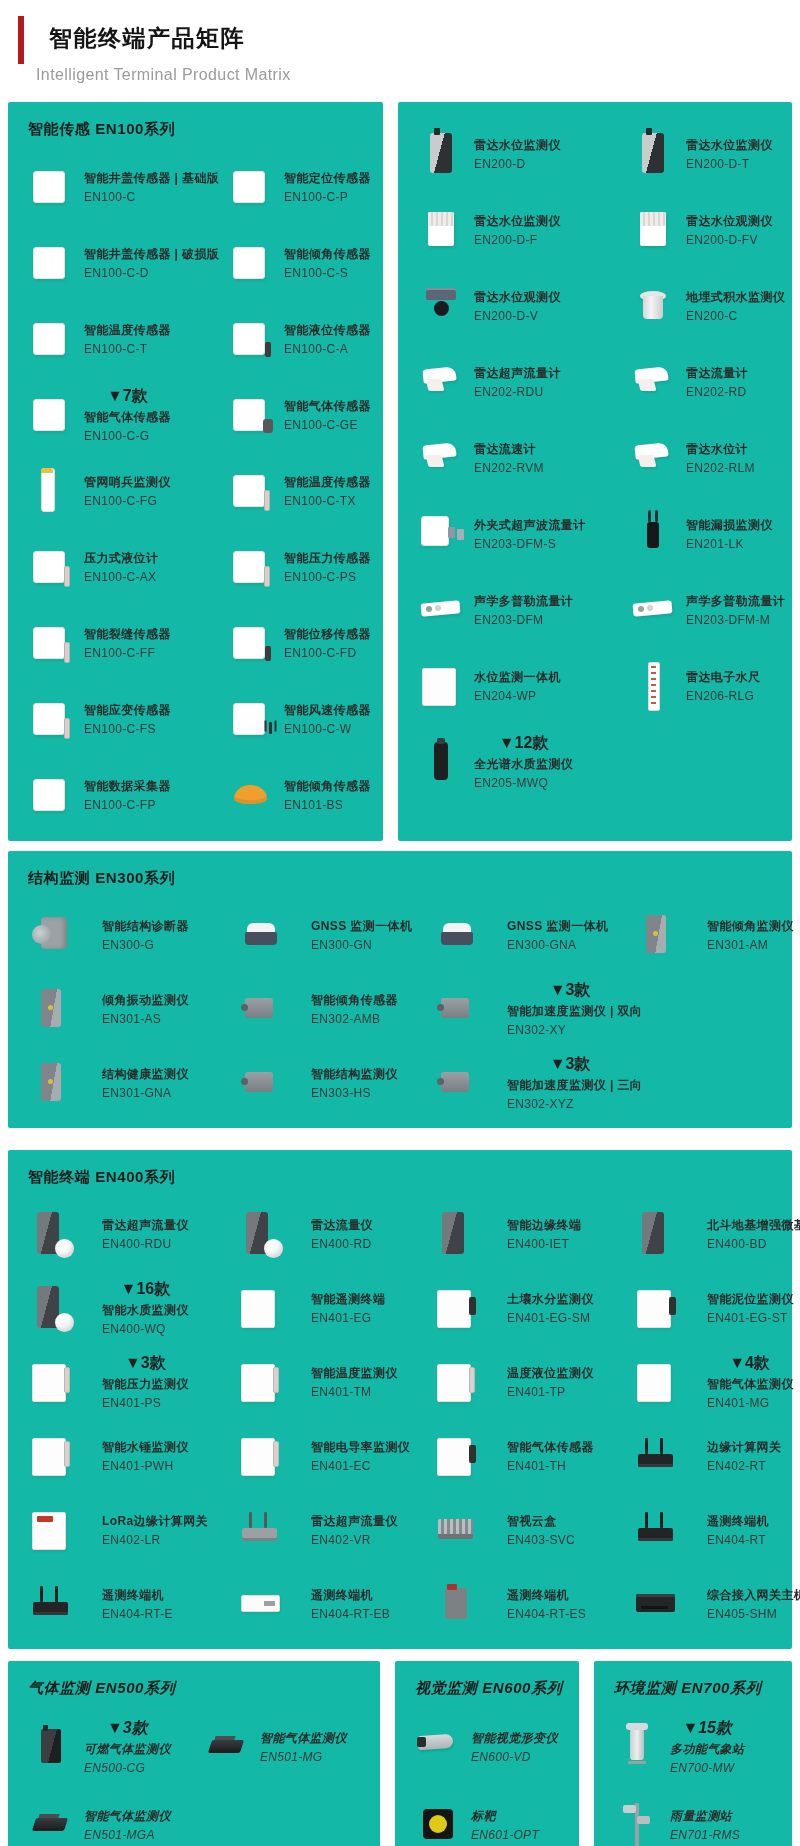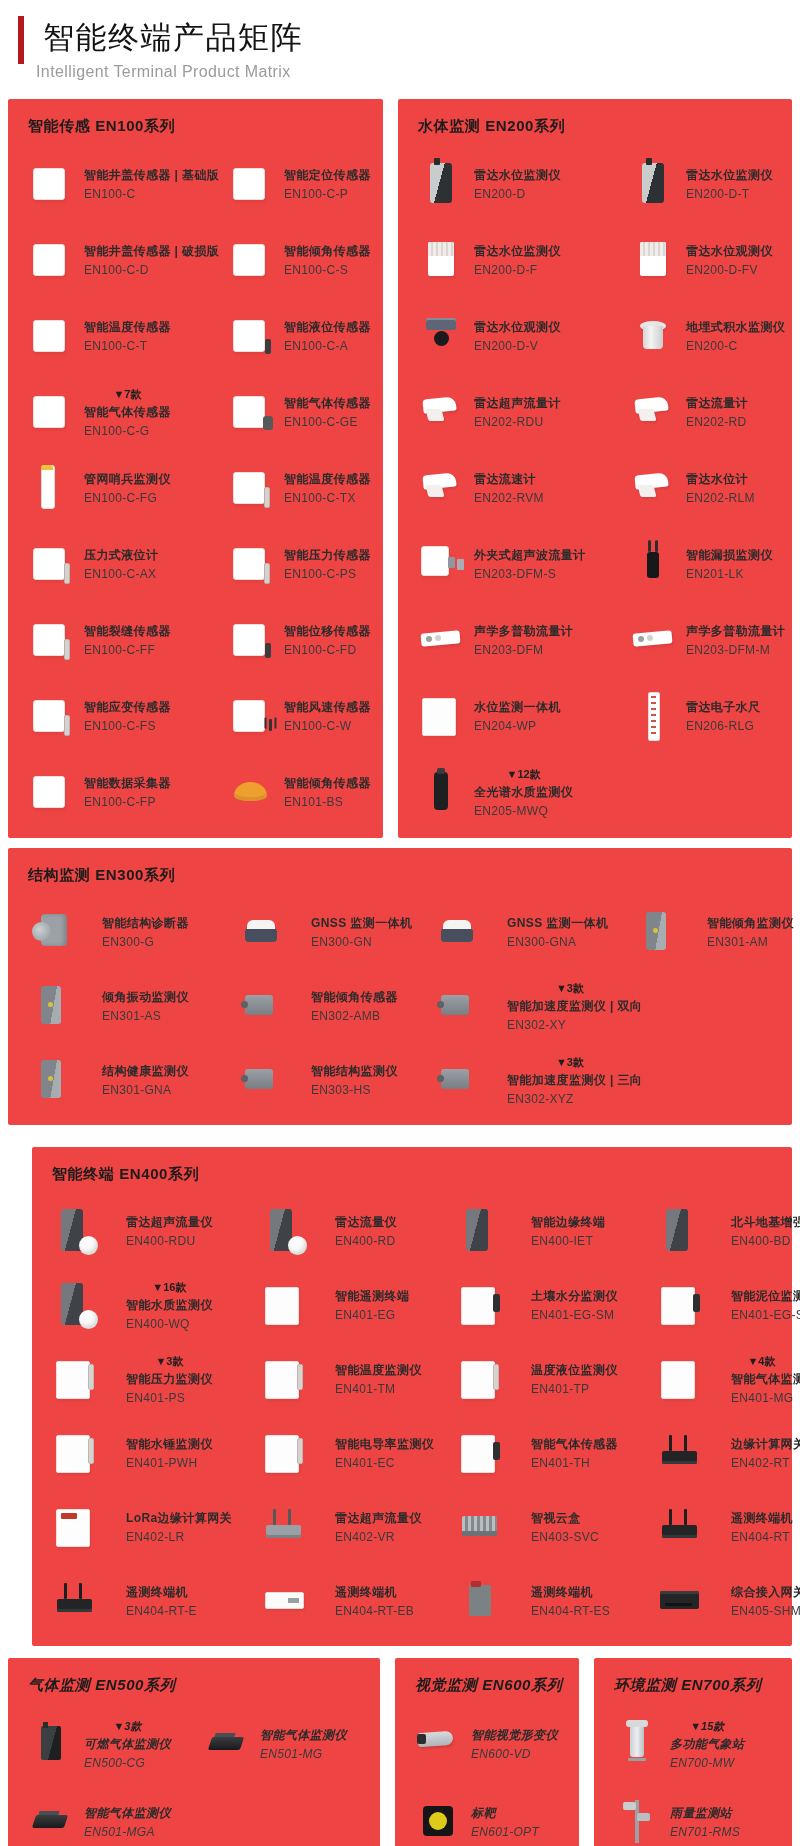--- a/index.html
+++ b/index.html
@@ -2,50 +2,50 @@
 <html><head>
 <meta charset="utf-8">
 <style>
   html,body{margin:0;padding:0;background:#fff;}
   body{width:800px;font-family:"Liberation Sans","DejaVu Sans",sans-serif;color:#2e2e2e;}
   .page{padding:10px 8px 14px;}
 
   
   header{display:flex;align-items:flex-start;margin:2px 0 18px;}
   .accent-bar{width:6px;height:48px;background:#b5191f;margin:4px 12px 0 10px;flex:0 0 6px;}
-  h1{font-size:31px;line-height:1.2;margin:7px;color:#141414;font-weight:400;letter-spacing:1.5px;}
+  h1{font-size:23px;line-height:1.2;margin:13px;color:#141414;font-weight:700;letter-spacing:1.5px;}
   .subtitle{font-size:16px;color:#9b9b9b;margin-top:5px;letter-spacing:.4px;}
 
   
   .row-top{display:flex;gap:15px;margin-bottom:10px;}
   .row-bottom{display:flex;gap:15px;font-style:italic;}
-  .panel{background:#ef4444;border-radius:2px;padding:14px 0 8px 20px;box-sizing:border-box;}
+  .panel{background:#14b8a6;border-radius:2px;padding:14px 0 8px 20px;box-sizing:border-box;}
   .section-title{font-size:15px;font-weight:700;color:#1c1c1c;margin:4px 0 10px;letter-spacing:.6px;}
   .panel-en100{width:375px;flex:0 0 375px;}
   .panel-en200{flex:1;}
   .panel-en300{margin-bottom:22px;}
-  .panel-en400{margin-bottom:12px;margin-left:24px;}
+  .panel-en400{margin-bottom:12px;}
   .panel-en500{width:372px;flex:0 0 372px;}
   .panel-en600{width:184px;flex:0 0 184px;}
   .panel-en700{flex:1;}
 
   .grid{display:grid;}
   .panel-en100 .grid{grid-template-columns:200px 1fr;}
   .panel-en200 .grid{grid-template-columns:212px 1fr;}
   .panel-en300 .grid,.panel-en400 .grid{grid-template-columns:209px 196px 200px 1fr;}
   .panel-en500 .grid{grid-template-columns:176px 1fr;}
   .panel-en600 .grid,.panel-en700 .grid{grid-template-columns:1fr;}
 
   .cell{display:flex;align-items:center;min-width:0;}
   .panel-en100 .cell,.panel-en200 .cell{height:76px;}
   .panel-en300 .cell,.panel-en400 .cell{height:74px;gap:18px;}
   .panel-en500 .cell,.panel-en600 .cell,.panel-en700 .cell{height:78px;}
 
   .info{display:flex;flex-direction:column;justify-content:center;min-width:0;}
-  .badge{font-size:11px;font-weight:700;color:#1f1f1f;text-align:center;margin-bottom:2px;white-space:nowrap;}
+  .badge{font-size:16px;font-weight:700;color:#1f1f1f;text-align:center;margin-bottom:2px;white-space:nowrap;}
   .name{font-size:12px;font-weight:700;color:#2b2b2b;white-space:nowrap;letter-spacing:.4px;}
   .model{font-size:12px;font-weight:400;color:#3a3a3a;margin-top:3px;letter-spacing:.3px;white-space:nowrap;}
 
   
   .icon{width:46px;height:54px;flex:0 0 46px;margin-right:10px;position:relative;}
   .icon::before,.icon::after{content:"";position:absolute;}
   .i-white-flat-box::before,.i-white-box-probe::before,.i-white-box-canister::before,
   .i-white-box-cable::before,.i-white-box-wind::before{left:5px;top:11px;width:30px;height:30px;background:#fff;border:1px solid #ece1dd;border-radius:3px;box-shadow:1px 2px 3px rgba(0,0,0,.07);}
   .i-white-box-probe::after{right:3px;bottom:9px;width:6px;height:15px;background:#3c3c3e;border-radius:2px;}
   .i-white-box-canister::after{right:1px;bottom:9px;width:10px;height:14px;background:#58585a;border-radius:3px;}
@@ -270,21 +270,20 @@
     <div class="icon i-orange-dome"></div>
     <div class="info">
 
       <div class="name">智能倾角传感器</div>
       <div class="model">EN101-BS</div>
     </div>
   </div>
         </div>
   </section>
       <section class="panel panel-en200">
-    <h2 class="section-title">水体监测 EN200系列</h2>
     <div class="grid">
           <div class="cell">
     <div class="icon i-radar-tower"></div>
     <div class="info">
 
       <div class="name">雷达水位监测仪</div>
       <div class="model">EN200-D</div>
     </div>
   </div>
           <div class="cell">

